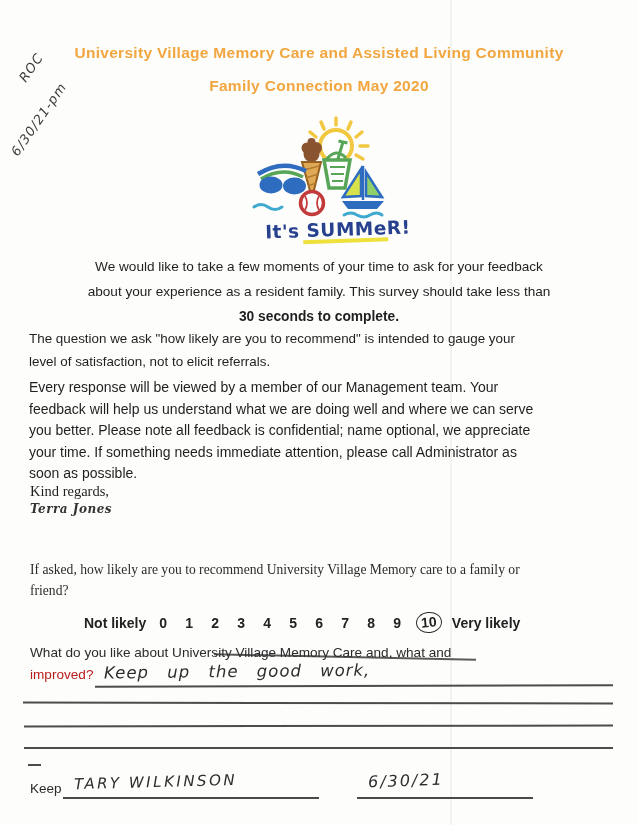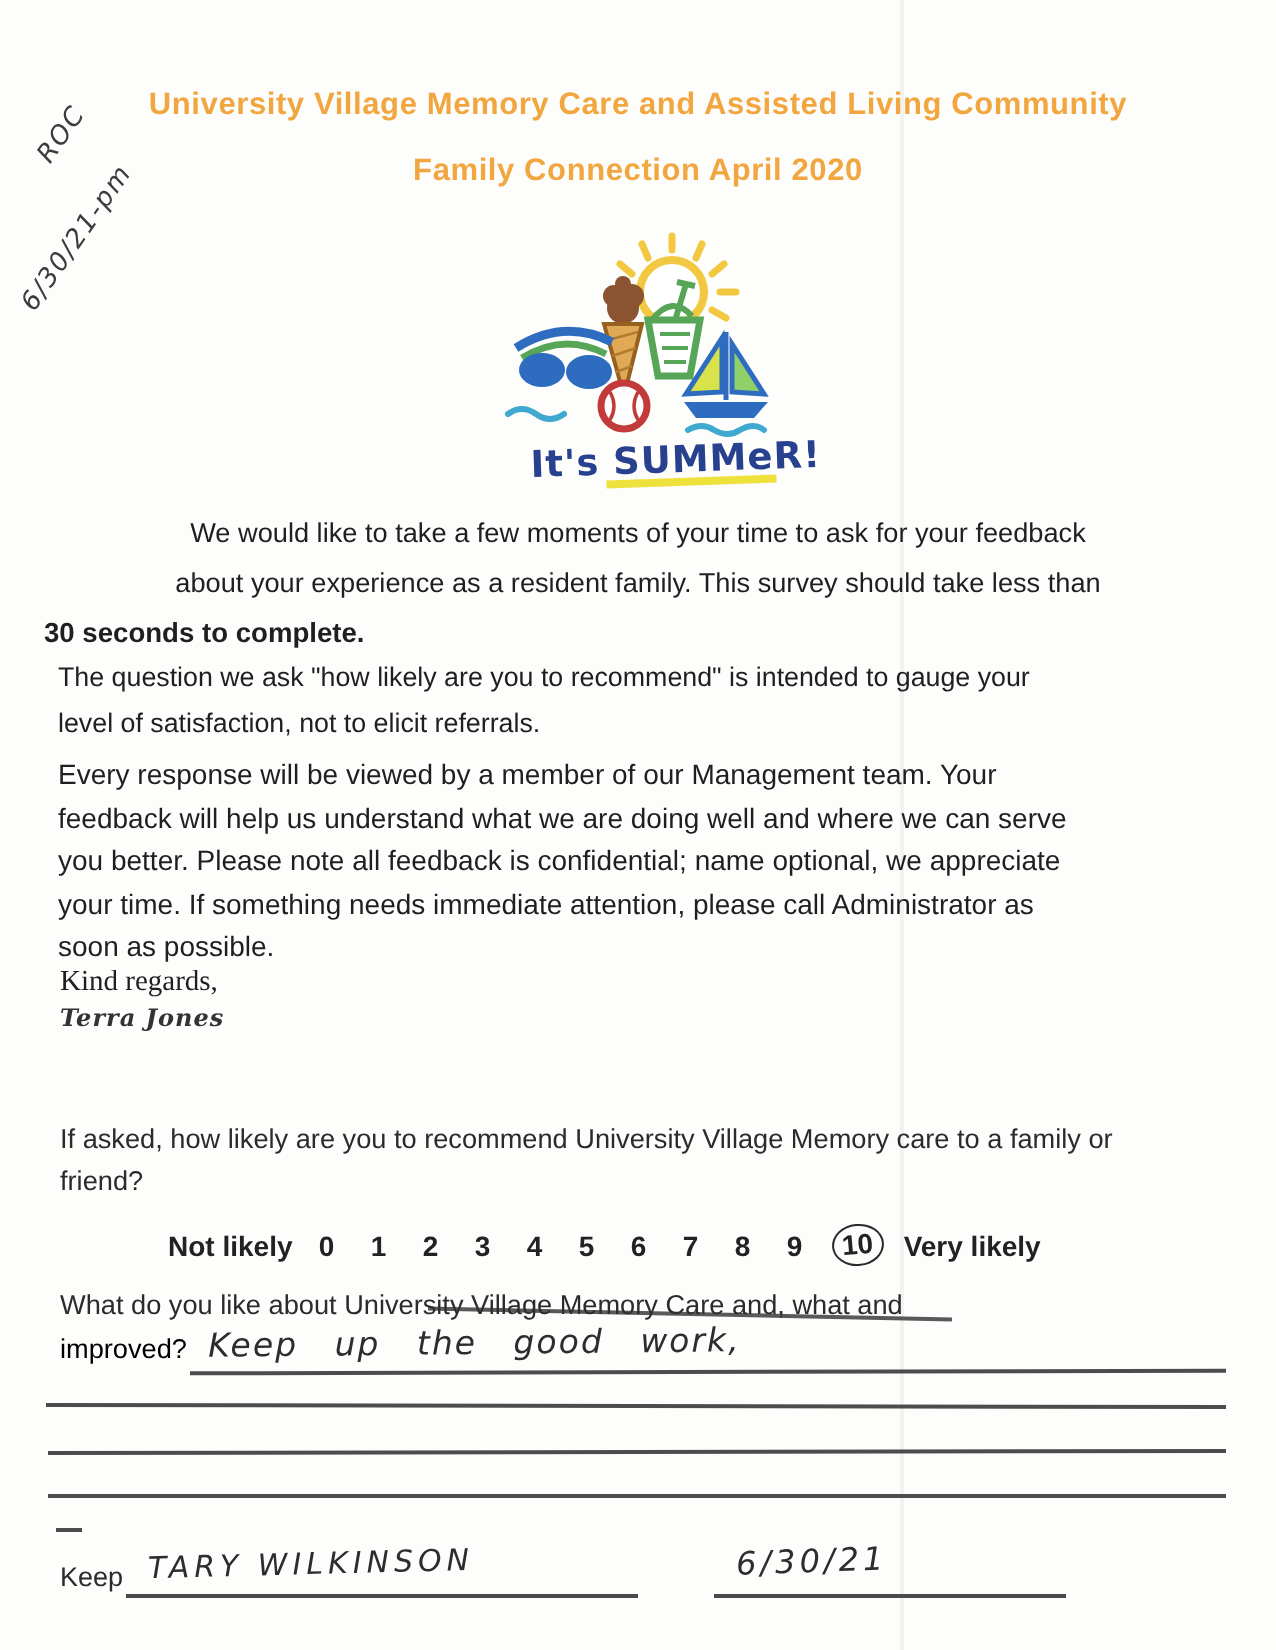--- a/index.html
+++ b/index.html
@@ -15,37 +15,37 @@
   .sans{font-family:"Liberation Sans",sans-serif;}
   .serif{font-family:"Liberation Serif",serif;}
   .script{font-family:"DejaVu Serif",serif;font-style:italic;}
   .hand{font-family:"DejaVu Sans",sans-serif;font-style:italic;color:#2d2d2d;}
   
   .title{left:0;top:36px;width:638px;text-align:center;
     font-size:15.5px;line-height:33px;font-weight:bold;color:#f1a63f;letter-spacing:.3px;}
   .corner-note{color:#3c3c3c;font-size:13px;letter-spacing:1px;transform-origin:left top;}
   
   .para1{left:22px;top:254px;width:594px;text-align:center;font-size:13.6px;line-height:25px;}
-  .para1-bold{left:22px;top:304px;width:594px;text-align:left;font-size:13.8px;line-height:25px;font-weight:bold;}
+  .para1-bold{left:22px;top:304px;width:594px;text-align:center;font-size:13.8px;line-height:25px;font-weight:bold;}
   .para2{left:29px;top:328px;width:600px;font-size:13.4px;line-height:22.5px;}
   .para3{left:29px;top:377px;width:600px;font-size:14px;line-height:21.6px;}
   .kind{left:30px;top:483px;font-size:14.5px;}
   .sig-name{left:30px;top:502px;font-size:12px;font-weight:bold;letter-spacing:.5px;color:#333;}
   .sig-title{left:30px;top:524px;font-size:16.5px;font-weight:bold;letter-spacing:.5px;color:#333;}
-  .question{left:30px;top:559px;width:600px;font-size:13.6px;line-height:21px;color:#2b2b2b;}
+  .question{left:30px;top:559px;width:600px;font-size:13.6px;line-height:21px;color:#2b2b2b;font-family:Liberation Serif, serif;}
   
   .scale{left:84px;top:612px;display:flex;align-items:center;font-size:14px;font-weight:bold;color:#222;}
   .scale .lbl{margin-right:10px;}
   .scale .num{width:14px;text-align:center;margin-right:12px;}
   .scale .circled{border:1.7px solid #2a2a2a;border-radius:50%;padding:1px 4px 2px 4px;
     margin-right:8px;transform:rotate(-5deg);display:inline-block;}
   .scale .lbl-r{margin-left:2px;}
   
   .fq1{left:30px;top:645px;width:560px;font-size:13.6px;color:#2b2b2b;}
-  .fq2{left:30px;top:667px;font-size:13.6px;color:#000000;}
+  .fq2{left:30px;top:667px;font-size:13.6px;color:#b91c1c;}
   .strike-line{left:214px;top:656px;width:262px;height:2px;background:#2f2f2f;opacity:.8;transform:rotate(1.2deg);}
   .answer-hand{left:104px;top:662px;font-size:16.5px;word-spacing:12px;letter-spacing:1px;transform:rotate(-.6deg);}
   .rule{height:2px;background:#3d3d3d;opacity:.92;}
   .ans-underline{left:95px;top:685px;width:518px;transform:rotate(-.15deg);}
   .rule1{left:23px;top:702px;width:590px;transform:rotate(.1deg);}
   .rule2{left:24px;top:725px;width:589px;transform:rotate(-.1deg);}
   .rule3{left:24px;top:747px;width:589px;}
   .dash{left:28px;top:764px;width:13px;}
   
   .fld-label{font-size:13.5px;color:#2b2b2b;}
@@ -62,21 +62,21 @@
 
 <div id="page">
 
   <div class="abs fold"></div>
 
   <div class="abs hand corner-note" style="left:16px;top:76px;transform:rotate(-55deg);">ROC</div>
   <div class="abs hand corner-note" style="left:8px;top:150px;transform:rotate(-55deg);">6/30/21-pm</div>
 
   <div class="abs comic title">
     <div>University Village Memory Care and Assisted Living Community</div>
-    <div>Family Connection April 2020</div>
+    <div>Family Connection May 2020</div>
   </div>
 
   <svg class="abs" style="left:248px;top:114px;" width="180" height="135" viewBox="0 0 180 135">
 
     <g stroke="#f2c840" stroke-width="3.5" stroke-linecap="round">
       <circle cx="88" cy="32" r="16" fill="#ffffff" stroke-width="4"></circle>
       <line x1="88" y1="4" x2="88" y2="11"></line>
       <line x1="73" y1="8" x2="76" y2="15"></line>
       <line x1="103" y1="8" x2="100" y2="15"></line>
       <line x1="62" y1="18" x2="68" y2="23"></line>

